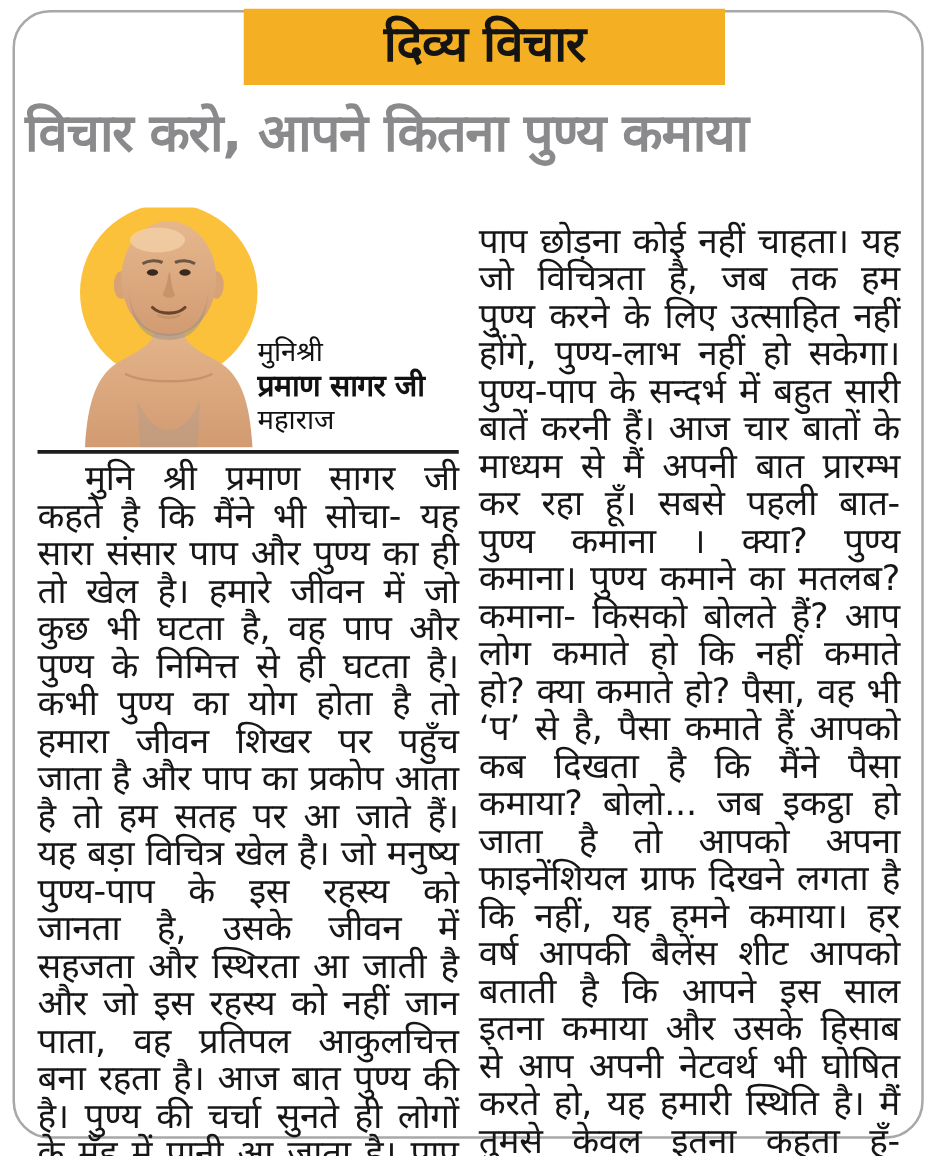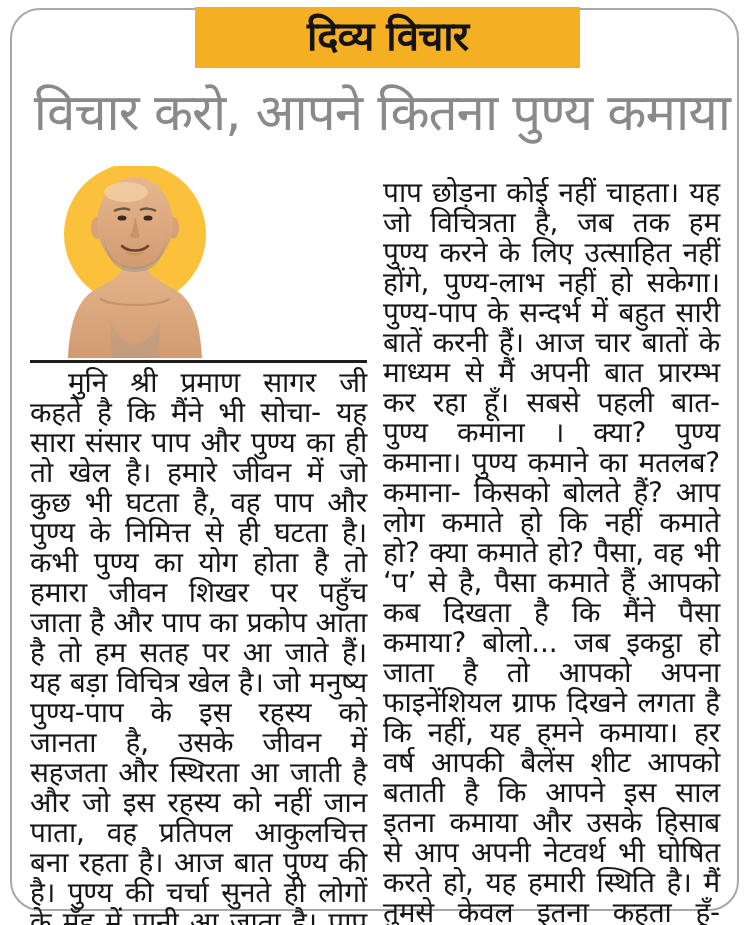--- a/index.html
+++ b/index.html
@@ -38,23 +38,23 @@
     font-weight:800;
     color:#141414;
     letter-spacing:-1px;
     line-height:1;
     padding-bottom:4px;
   }
   .headline{
     position:absolute;
     left:20px;top:80px;
     width:710px;
-    text-align:right;
-    font-size:51px;
-    font-weight:400;
+    text-align:left;
+    font-size:42px;
+    font-weight:700;
     letter-spacing:-1px;
     color:var(--headline-gray);
     line-height:1.3;
   }
   .columns{
     position:absolute;
     left:30px;top:166px;
     width:690px;bottom:48px;
     display:flex;
     gap:16px;
@@ -138,20 +138,25 @@
 
           <ellipse cx="92" cy="52" rx="4.5" ry="2.6" fill="#3A2A1E"></ellipse>
           <ellipse cx="118" cy="52" rx="4.5" ry="2.6" fill="#3A2A1E"></ellipse>
 
           <path d="M105,52 C104,60 102,66 100,70 C103,73 108,73 110,70 C108,66 107,60 106,52" fill="#C08E65" opacity="0.8"></path>
 
           <path d="M92,80 C98,86 112,86 118,80" stroke="#6B4430" stroke-width="2.5" fill="none" stroke-linecap="round"></path>
           <path d="M96,86 C101,89 109,89 114,86" stroke="#C08E65" stroke-width="2" fill="none" opacity="0.7"></path>
         </svg>
 
+        <div class="caption">
+          <div class="cap-light">मुनिश्री</div>
+          <div class="cap-bold">प्रमाण सागर जी</div>
+          <div class="cap-light">महाराज</div>
+        </div>
       </div>
 
       <div class="rule"></div>
 
       <p class="body-text indent">मुनि श्री प्रमाण सागर जी कहते है कि मैंने भी सोचा- यह सारा संसार पाप और पुण्य का ही तो खेल है। हमारे जीवन में जो कुछ भी घटता है, वह पाप और पुण्य के निमित्त से ही घटता है।  कभी पुण्य का योग होता है तो हमारा जीवन शिखर पर पहुँच जाता है और पाप का प्रकोप आता है तो हम सतह पर आ जाते हैं। यह बड़ा विचित्र खेल है। जो मनुष्य पुण्य-पाप के इस रहस्य को जानता है, उसके जीवन में सहजता और स्थिरता आ जाती है और जो इस रहस्य को नहीं जान पाता, वह प्रतिपल आकुलचित्त बना रहता है। आज बात पुण्य की है। पुण्य की चर्चा सुनते ही लोगों के मुँह में पानी आ जाता है। पाप कोई नहीं चाहता है, पुण्य हर कोई चाहता है पर मुश्किल यह है कि पुण्य करना कोई नहीं चाहता और</p>
     </div>
 
     <div class="col col-right">
       <p class="body-text">पाप छोड़ना कोई नहीं चाहता। यह जो विचित्रता है, जब तक हम पुण्य करने के लिए उत्साहित नहीं होंगे, पुण्य-लाभ नहीं हो सकेगा। पुण्य-पाप के सन्दर्भ में बहुत सारी बातें करनी हैं। आज चार बातों के माध्यम से मैं अपनी बात प्रारम्भ कर रहा हूँ। सबसे पहली बात- पुण्य कमाना । क्या? पुण्य कमाना। पुण्य कमाने का मतलब? कमाना- किसको बोलते हैं? आप लोग कमाते हो कि नहीं कमाते हो? क्या कमाते हो? पैसा, वह भी ‘प’ से है, पैसा कमाते हैं आपको कब दिखता है कि मैंने पैसा कमाया? बोलो... जब इकट्ठा हो जाता है तो आपको अपना फाइनेंशियल ग्राफ दिखने लगता है कि नहीं, यह हमने कमाया। हर वर्ष आपकी बैलेंस शीट आपको बताती है कि आपने इस साल इतना कमाया और उसके हिसाब से आप अपनी नेटवर्थ भी घोषित करते हो, यह हमारी स्थिति है। मैं तुमसे केवल इतना कहता हूँ- तुम्हारे द्वारा कमाया गया पैसा तुम्हें दिखाई पड़ता है, तुम्हारे द्वारा कमाया जाने वाला पुण्य कभी तुम्हें दिखा? नम्बर वन ।</p>
     </div>

